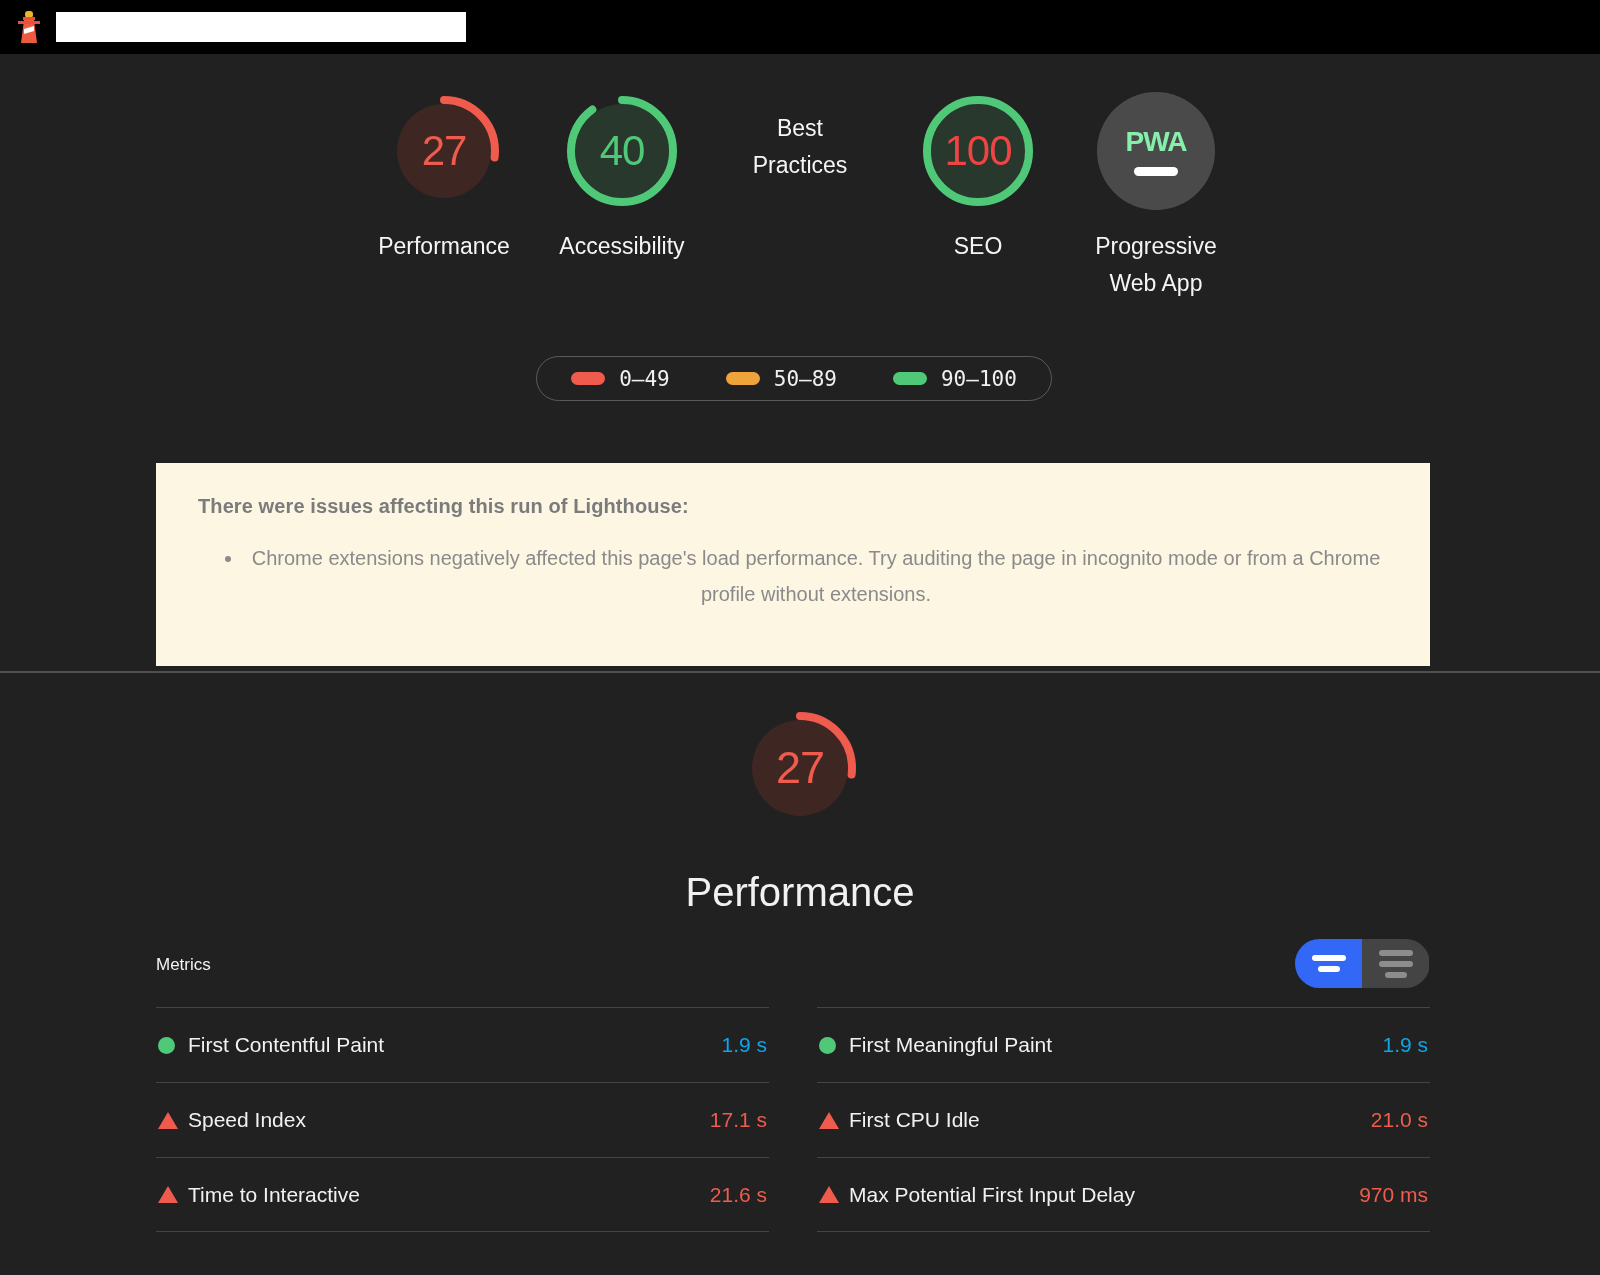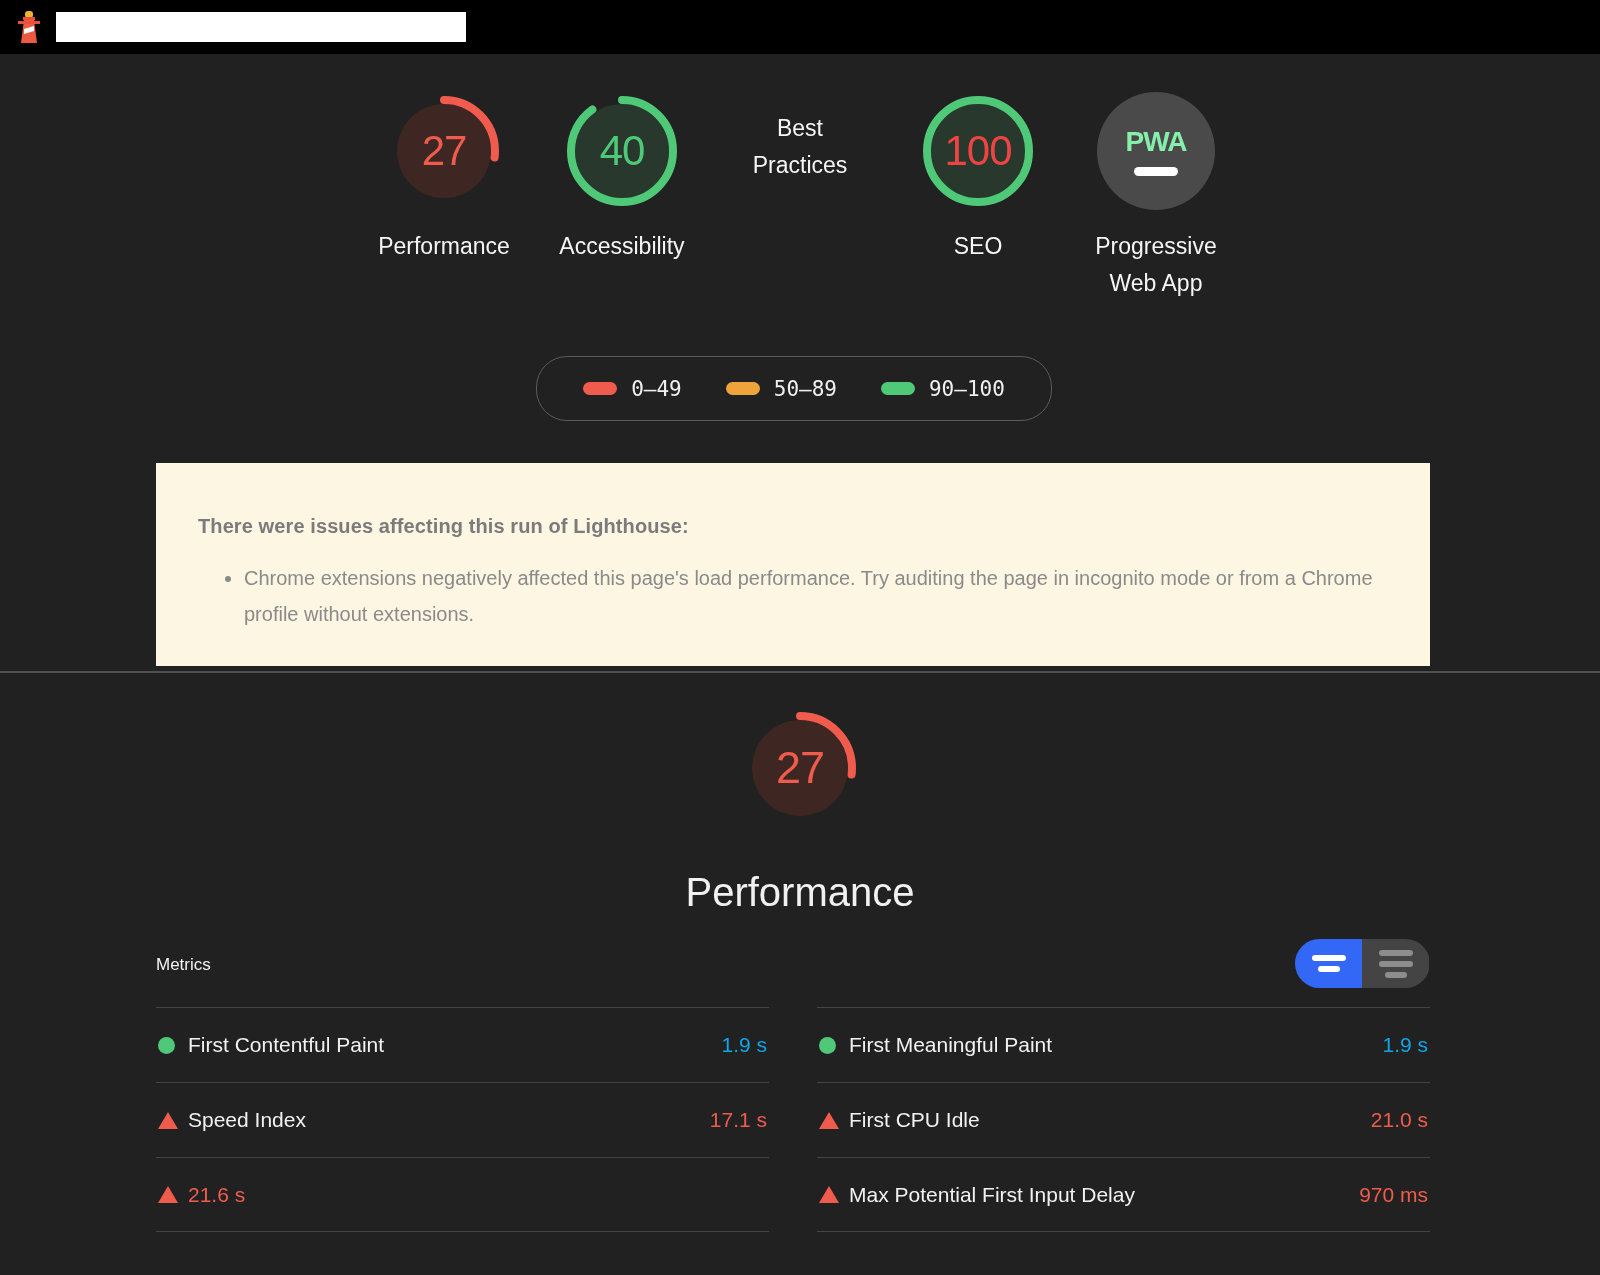--- a/index.html
+++ b/index.html
@@ -62,46 +62,47 @@
   .pwa-text {
     font-family: "Liberation Sans", sans-serif;
     font-weight: bold; font-size: 28px; color: #86efac;
     letter-spacing: -1px;
   }
   .pwa-dash { width: 44px; height: 9px; border-radius: 5px; background: #ffffff; }
 
   
   .legend {
     position: absolute; top: 356px; left: 536px;
-    width: 516px; height: 65px;
+    width: 516px; height: 45px;
     border: 1px solid #5b5b5b; border-radius: 31px;
-    display: flex; align-items: center; justify-content: center; gap: 0;
+    display: flex; align-items: center; justify-content: center; gap: 12px;
   }
   .legend-item { display: flex; align-items: center; gap: 14px; margin: 0 22px; }
   .legend-pill { width: 34px; height: 13px; border-radius: 7px; }
   .legend-text {
     font-family: "DejaVu Sans Mono", monospace;
     font-size: 21px; color: #f0f0f0; letter-spacing: 0px;
   }
 
   
   .banner {
     position: absolute; top: 463px; left: 156px;
     width: 1274px; height: 203px;
     background: #fdf6e3;
-    padding: 52px 42px 0 42px;
+    padding: 32px 42px 0 42px;
   }
   .banner-title {
     font-size: 20px; font-weight: bold; color: #7b7b7b;
     letter-spacing: 0.1px;
   }
   .banner-list { margin-top: 22px; padding-left: 46px; }
   .banner-list li {
     font-size: 20px; color: #8a8a8a; line-height: 36px;
     list-style: disc;
+    text-align: center;
   }
   .banner-list li::marker { color: #8a8a8a; }
 
   
   .section-divider {
     position: absolute; top: 671px; left: 0; width: 1600px;
     height: 2px; background: #4f4f4f;
   }
 
   
@@ -309,20 +310,21 @@
         <span class="metric-icon">
             <i class="tri-fail"></i>
           </span>
         <span class="metric-name">Speed Index</span>
         <span class="metric-val val-fail">17.1 s</span>
       </div>
       <div class="metric-row">
         <span class="metric-icon">
             <i class="tri-fail"></i>
           </span>
+        <span class="metric-name">Time to Interactive</span>
         <span class="metric-val val-fail">21.6 s</span>
       </div>
     </div>
 
     <div class="metrics-col">
       <div class="metric-row">
         <span class="metric-icon">
             <i class="dot-pass"></i>
           </span>
         <span class="metric-name">First Meaningful Paint</span>

